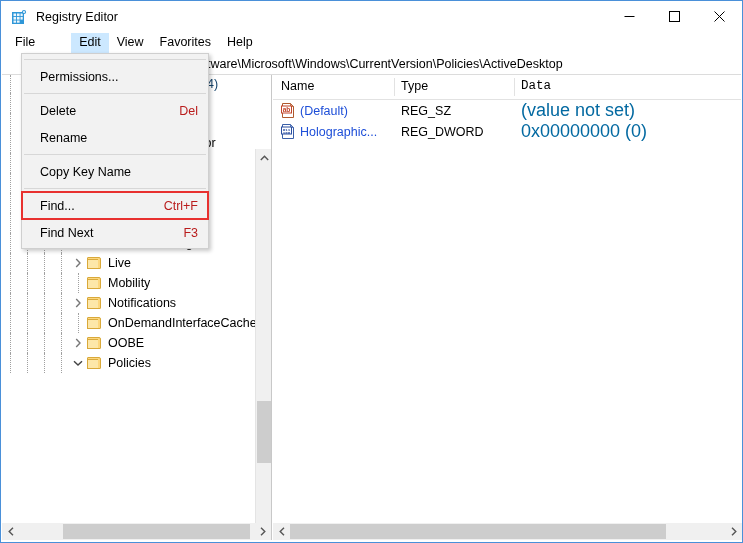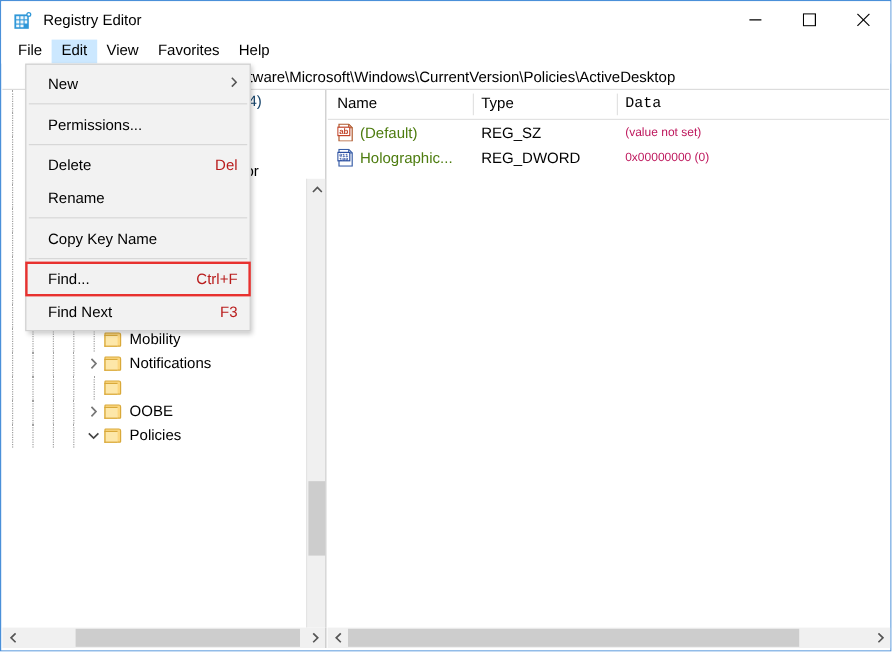--- a/index.html
+++ b/index.html
@@ -70,20 +70,21 @@
   }
   .menubar-item {
     font-size: 12.5px;
     color: #000;
     padding: 3px 8px 4px 8px;
     white-space: nowrap;
     line-height: 13px;
   }
   .menubar-item.active {
     background: #cce8ff;
+    margin-left: 28px;
   }
 
   
   .addressbar {
     position: absolute;
     left: 1px; top: 52px;
     width: 739px; height: 22px;
     background: #ffffff;
     border-bottom: 1px solid #dcdcdc;
     box-sizing: border-box;
@@ -216,35 +217,35 @@
   }
   .v-icon {
     position: absolute;
     left: 8px; top: 3px;
     width: 14px; height: 15px;
   }
   .v-name {
     position: absolute;
     left: 27px;
     font-size: 12.5px;
-    color: #4d7c0f;
+    color: #1d4ed8;
     white-space: nowrap;
   }
   .v-type {
     position: absolute;
     left: 128px;
     font-size: 12.5px;
     color: #000;
     white-space: nowrap;
   }
   .v-data {
     position: absolute;
     left: 248px;
-    font-size: 10px;
-    color: #be185d;
+    font-size: 18px;
+    color: #0369a1;
     white-space: nowrap;
   }
 
   
   .vscroll {
     position: absolute;
     top: 74px;
     width: 17px;
     height: 448px;
     background: #f0f0f0;
@@ -613,20 +614,21 @@
               <span class="guide" style="left: 42px;"></span>
               <span class="guide" style="left: 59px;"></span>
               <span class="guide" style="left: 76px;"></span>
             </div>
             <div style="width: 68px; flex: 0 0 auto;"></div>
             <div class="chev"></div>
             <div class="folder">
               <span class="f-back"></span>
               <span class="f-front"></span>
             </div>
+            <div class="tree-label">OnDemandInterfaceCache</div>
           </div>
           <div class="tree-row">
             <div class="indent-guides">
               <span class="guide" style="left: 8px;"></span>
               <span class="guide" style="left: 25px;"></span>
               <span class="guide" style="left: 42px;"></span>
               <span class="guide" style="left: 59px;"></span>
             </div>
             <div style="width: 68px; flex: 0 0 auto;"></div>
             <div class="chev">
@@ -739,26 +741,20 @@
     </div>
     <div class="arrow">
       <svg width="6" height="9" viewBox="0 0 6 9">
           <polyline points="1,0.8 4.8,4.5 1,8.2" fill="none" stroke="#555" stroke-width="1.4"></polyline>
         </svg>
     </div>
   </div>
 
   <div class="dropdown">
     <div id="dd-items">
-        <div class="dd-item">
-          <span>New</span>
-          <span class="submenu-arrow"><svg width="6" height="9" viewBox="0 0 6 9">
-              <polyline points="1.2,0.8 4.8,4.5 1.2,8.2" fill="none" stroke="#555" stroke-width="1.3"></polyline>
-            </svg></span>
-        </div>
         <div class="dd-sep"></div>
         <div class="dd-item">
           <span>Permissions...</span>
         </div>
         <div class="dd-sep"></div>
         <div class="dd-item">
           <span>Delete</span>
           <span class="accel">Del</span>
         </div>
         <div class="dd-item">

